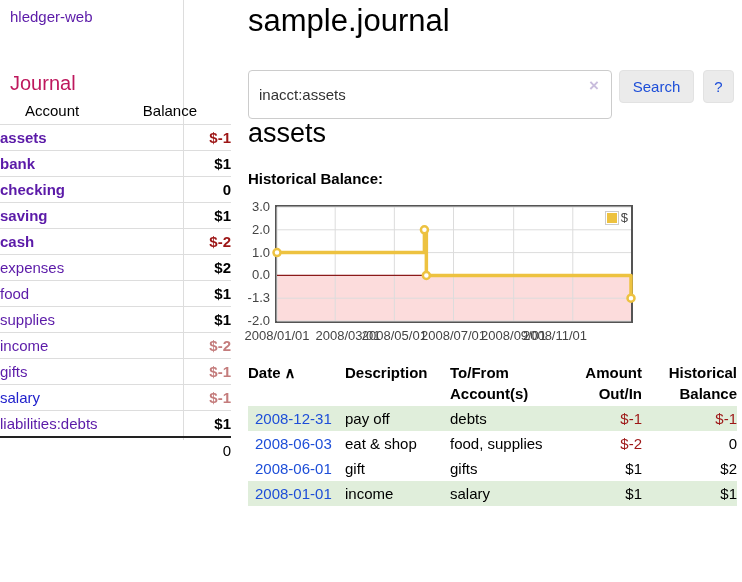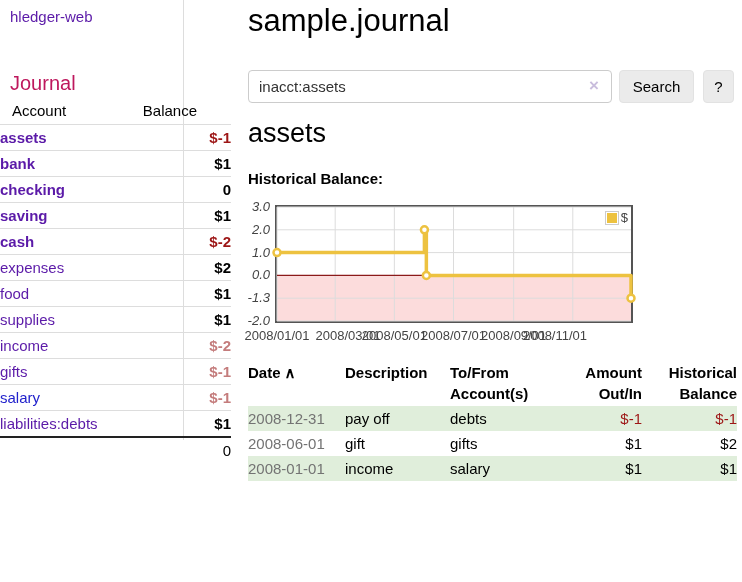--- a/index.html
+++ b/index.html
@@ -10,73 +10,73 @@
   }
   a{text-decoration:none;}
 
   
   #sidebar{position:absolute;left:0;top:0;width:184px;height:440px;
     border-right:1px solid #ddd;box-sizing:border-box;}
   .brand{position:absolute;left:10px;top:8px;font-size:15px;color:#5b1aa8;}
   .journal-link{position:absolute;left:10px;top:72px;font-size:20px;color:#be185d;}
   #acct-table{position:absolute;left:0;top:98px;width:231px;border-collapse:collapse;font-size:15px;}
   #acct-table th{font-weight:normal;text-align:left;padding:4px 0 5px 0;}
-  #acct-table th.h-acct{padding-left:12px;margin-top:44px;}
+  #acct-table th.h-acct{padding-left:25px;margin-top:44px;}
   #acct-table th.h-bal{text-align:left;padding-right:6px;}
   #acct-table tbody tr{border-top:1px solid #ddd;}
   #acct-table td{padding:3px 0;line-height:19px;}
   td.acct a{color:#5b1aa8;}
   td.acct a.link-blue{color:#2222cc;}
   td.acct.bold a{font-weight:bold;}
   .ind1{padding-left:22px;}
   .ind2{padding-left:31px;}
   .ind3{padding-left:40px;}
   td.bal{text-align:right;padding-right:6px;font-weight:bold;}
   td.bal.neg-strong{color:#9d1616;}
   td.bal.neg-soft{color:#c47c7c;}
   tr.total-row td{border-top:2px solid #222;font-weight:normal;}
 
   
   #page-title{position:absolute;left:248px;top:0;margin:0;font-size:31px;font-weight:400;line-height:42px;}
-  #search-input{position:absolute;left:248px;top:70px;width:364px;height:33px;box-sizing:border-box;
+  #search-input{position:absolute;left:248px;top:70px;width:364px;height:49px;box-sizing:border-box;
     border:1px solid #ccc;border-radius:4px;padding:0 30px 0 10px;font-size:15px;color:#333;
     font-family:"Liberation Sans", sans-serif;outline:none;}
   #clear-x{position:absolute;left:589px;top:77px;font-size:17px;line-height:17px;
     font-weight:bold;color:#c9bddd;cursor:pointer;}
   .btn{position:absolute;top:70px;height:33px;box-sizing:border-box;background:#ebebeb;
-    border:1px solid #e2e2e2;border-radius:4px;font-size:15px;color:#000000;
+    border:1px solid #e2e2e2;border-radius:4px;font-size:15px;color:#1d4ed8;
     font-family:"Liberation Sans", sans-serif;cursor:pointer;}
   #search-btn{left:619px;width:75px;}
   #help-btn{left:703px;width:31px;}
 
   #acct-heading{position:absolute;left:248px;top:116px;margin:0;font-size:27px;font-weight:400;line-height:34px;}
   #hist-label{position:absolute;left:248px;top:170px;font-size:15px;font-weight:bold;}
 
   
   #chart-area{position:absolute;left:238px;top:198px;width:420px;height:152px;}
   #plot{position:absolute;left:37px;top:7px;width:358px;height:118px;box-sizing:border-box;
     border:2px solid #545454;background:#fff;}
   #plot svg{position:absolute;left:0;top:0;overflow:visible;}
-  .ytick{position:absolute;width:32px;text-align:right;font-size:13px;line-height:14px;color:#444;font-style:italic;}
+  .ytick{position:absolute;width:32px;text-align:right;font-size:13px;line-height:14px;color:#444;}
   .xtick{position:absolute;top:130px;font-size:13px;color:#444;transform:translateX(-50%);white-space:nowrap;}
   .legend{position:absolute;top:3px;right:3px;display:flex;align-items:center;font-size:13px;color:#444;}
   .swatch-outer{width:14px;height:14px;background:#fff;border:1px solid #ccc;
     display:flex;align-items:center;justify-content:center;margin-right:2px;box-sizing:border-box;}
   .swatch-inner{width:10px;height:10px;background:#edc240;}
 
   
   #txn-table{position:absolute;left:248px;top:360px;width:489px;border-collapse:collapse;
     font-size:15px;table-layout:fixed;}
   #txn-table th{font-weight:bold;text-align:left;vertical-align:top;padding:2px 0;line-height:21px;}
   #txn-table th.num{text-align:right;}
   #txn-table td{padding:2px 0;line-height:21px;vertical-align:top;}
   #txn-table td.num{text-align:right;}
   #txn-table td.accts{padding-right:10px;}
   #txn-table tr.stripe{background:#e0eedb;}
-  #txn-table td.date a{color:#737373;}
+  #txn-table td.date a{color:#1d4ed8;margin-left:7px;}
   #txn-table .neg{color:#9d1616;}
   .sort-icon{font-weight:bold;font-size:15px;padding-left:4px;}
 </style>
 </head>
 <body>
 
 <div id="sidebar">
   <a class="brand" href="#">hledger-web</a>
   <a class="journal-link" href="#">Journal</a>
   <table id="acct-table">
@@ -215,20 +215,27 @@
   </thead>
   <tbody id="txn-rows">
       <tr class="stripe">
         <td class="date"><a href="#">2008-12-31</a></td>
         <td>pay off</td>
         <td class="accts">debts</td>
         <td class="num neg">$-1</td>
         <td class="num neg">$-1</td>
       </tr>
       <tr>
+        <td class="date"><a href="#">2008-06-03</a></td>
+        <td>eat &amp; shop</td>
+        <td class="accts">food, supplies</td>
+        <td class="num neg">$-2</td>
+        <td class="num">0</td>
+      </tr>
+      <tr>
         <td class="date"><a href="#">2008-06-01</a></td>
         <td>gift</td>
         <td class="accts">gifts</td>
         <td class="num">$1</td>
         <td class="num">$2</td>
       </tr>
       <tr class="stripe">
         <td class="date"><a href="#">2008-01-01</a></td>
         <td>income</td>
         <td class="accts">salary</td>

